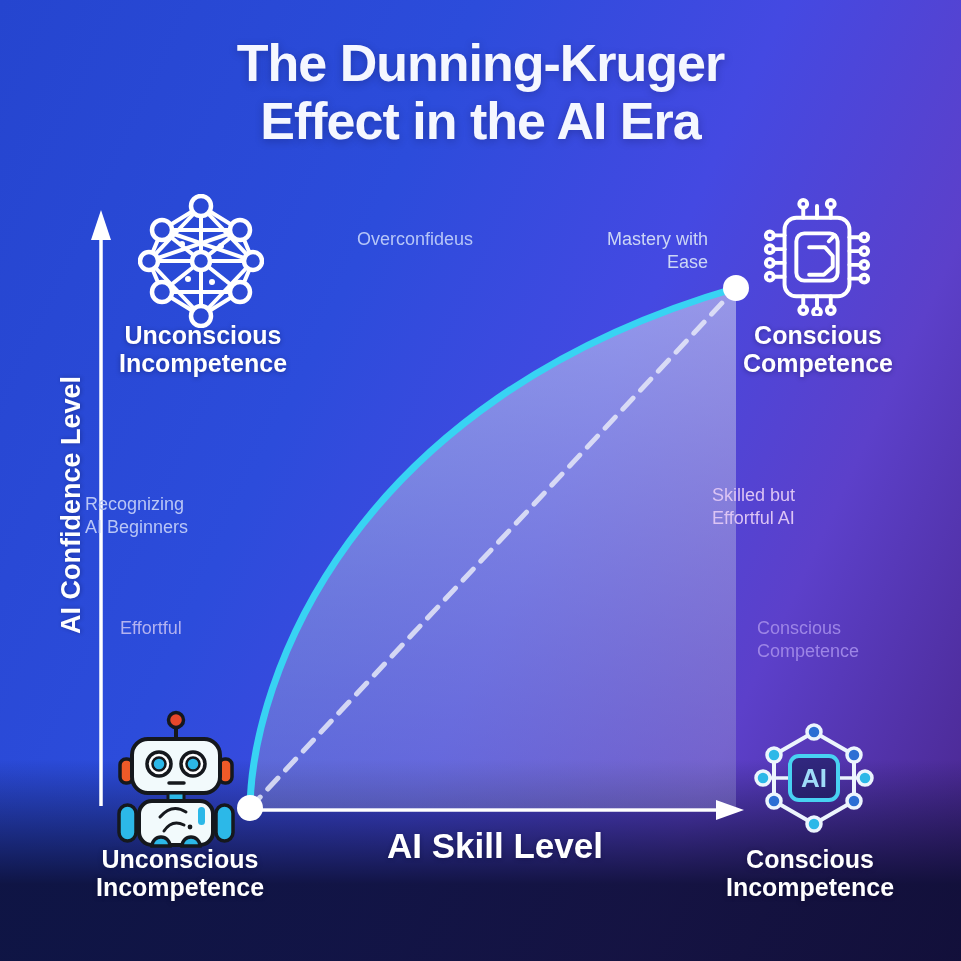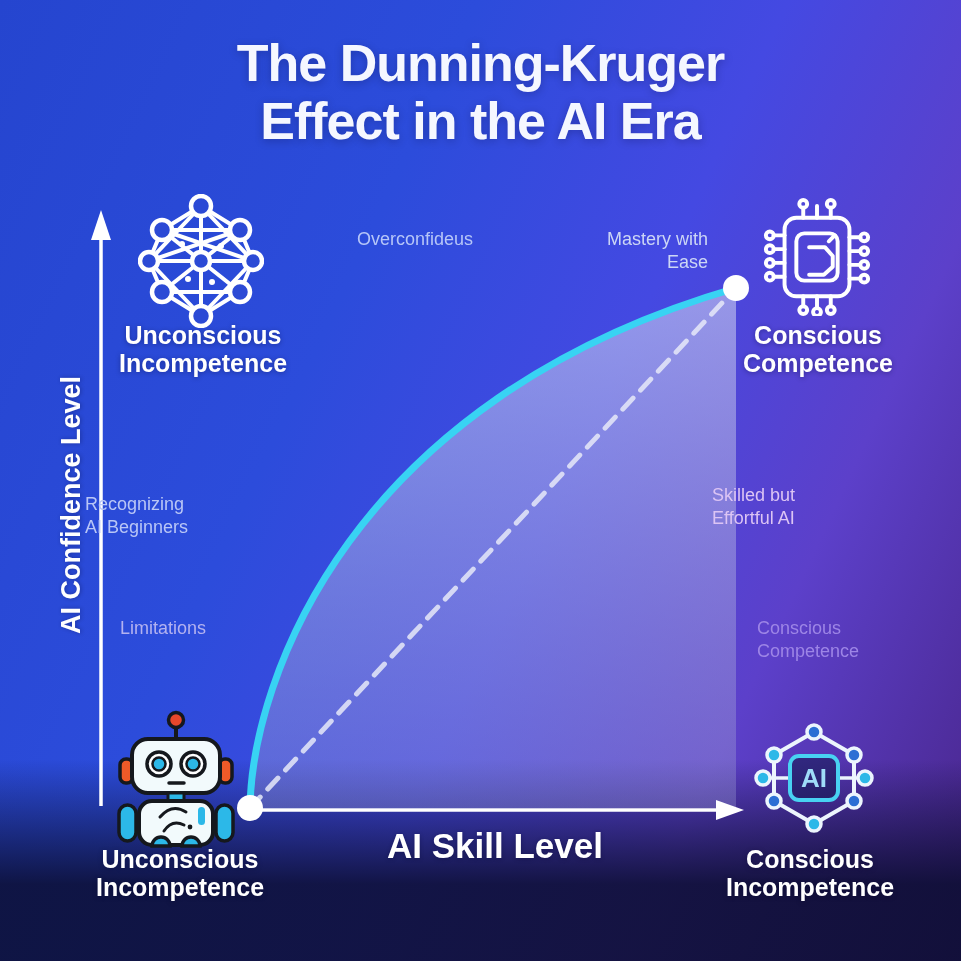--- a/index.html
+++ b/index.html
@@ -230,21 +230,21 @@
   </div>
   <div class="abs ann ann-mastery">
     <div>Mastery with</div>
     <div>Ease</div>
   </div>
   <div class="abs ann ann-recognizing">
     <div>Recognizing</div>
     <div>AI Beginners</div>
   </div>
   <div class="abs ann ann-limitations">
-    <div>Limitations</div>
+    <div>Effortful</div>
   </div>
   <div class="abs ann ann-skilled">
     <div>Skilled but</div>
     <div>Effortful AI</div>
   </div>
   <div class="abs ann ann-conscious-right">
     <div>Conscious</div>
     <div>Competence</div>
   </div>
 

